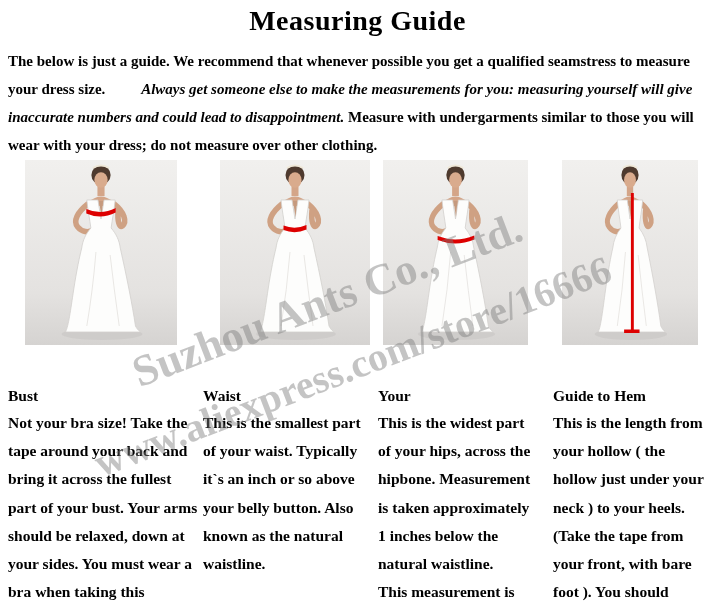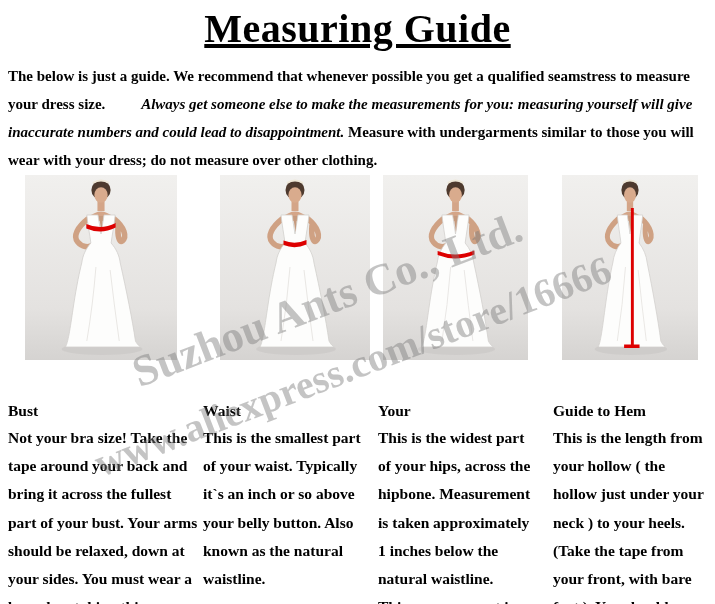--- a/index.html
+++ b/index.html
@@ -4,21 +4,21 @@
 <style>
   html,body{margin:0;padding:0;}
   body{
     width:715px;height:604px;position:relative;overflow:hidden;
     background:#ffffff;color:#000;
     font-family:"Liberation Serif","DejaVu Serif",serif;
     font-weight:bold;
   }
   .title{
     margin:5px 0 0;text-align:center;
-    font-size:40px;font-weight:bold;letter-spacing:0.5px;text-decoration:underline;
+    font-size:28px;font-weight:bold;letter-spacing:0.5px;
   }
   .intro{
     margin:10px 8px 0;font-size:15px;line-height:28px;
     white-space:pre-line;
   }
   .intro .it{font-style:italic;margin-left:32px;}
   .figrow,.secrow{display:flex;align-items:flex-start;padding-left:8px;}
   .figrow{margin-top:1px;height:185px;}
   .col1{width:195px;flex:none;}
   .col2{width:175px;flex:none;}

